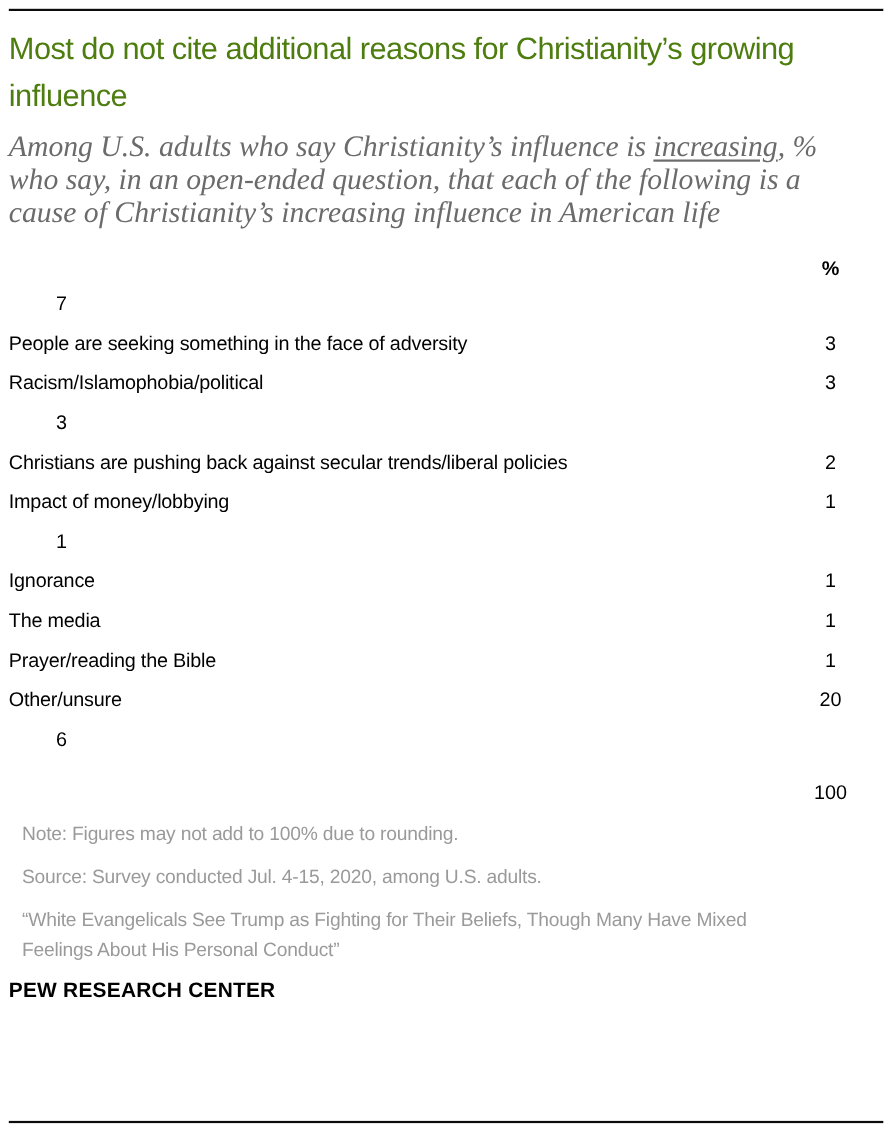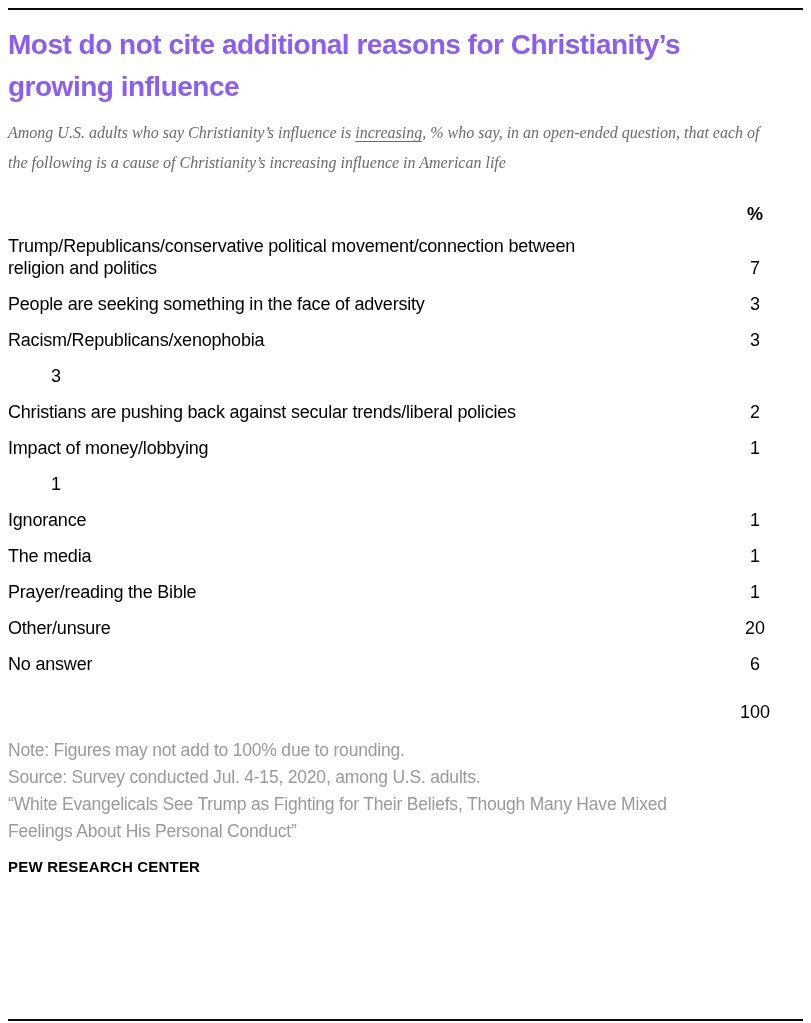--- a/index.html
+++ b/index.html
@@ -9,30 +9,30 @@
     background: #ffffff;
     font-family: "Liberation Sans", sans-serif;
     color: #000;
     overflow: hidden;
   }
   .page { position: relative; width: 811px; height: 1023px; padding: 0 8px; }
   .top-rule { margin-top: 8px; border-top: 2.5px solid #0c0c0c; }
   .chart-title {
     margin: 14px 0 0 0;
     font-size: 28px; line-height: 42px;
-    font-weight: bold; letter-spacing: -0.5px;
-    color: #8b5cf6;
+    font-weight: normal; letter-spacing: -0.5px;
+    color: #4d7c0f;
     max-width: 780px;
   }
   .chart-subtitle {
     margin: 10px 0 0 0;
     width: 752px;
     font-family: "Liberation Serif", serif;
     font-style: italic;
-    font-size: 16px; line-height: 30px;
+    font-size: 27px; line-height: 30px;
     color: #6b6b6b;
   }
   .chart-subtitle .u { text-decoration: underline; text-underline-offset: 3px; }
   .data-table { margin-top: 25px; }
   .t-row {
     display: flex; justify-content: space-between; align-items: flex-end;
     margin-bottom: 14px;
   }
   .t-label {
     width: 600px;
@@ -43,28 +43,28 @@
     width: 96px; text-align: center;
     font-size: 18px; line-height: 22px;
     color: #000;
   }
   .t-head { margin-bottom: 10px; }
   .t-value-head { font-weight: bold; }
   .t-value.underline { text-decoration: underline; text-underline-offset: 3px; }
   .t-total { margin-bottom: 0; margin-top: 26px; }
   .footnotes { margin-top: 14px; }
   .footnotes p {
-    margin: 0;
+    margin: 12px;
     width: 722px;
     font-size: 17.5px; line-height: 27px; letter-spacing: -0.2px;
     color: #9a9a9a;
   }
   .brand {
     margin-top: 13px;
-    font-size: 15px; font-weight: bold; letter-spacing: 0.2px;
+    font-size: 19px; font-weight: bold; letter-spacing: 0.2px;
     color: #000;
   }
   .bottom-rule {
     position: absolute; left: 8px; right: 8px; top: 1011px;
     border-top: 2.5px solid #0c0c0c;
   }
 </style>
 </head>
 <body>
 
@@ -76,31 +76,30 @@
   <p class="chart-subtitle"><span>Among U.S. adults who say Christianity’s influence is </span><span class="u">increasing</span><span>, % who say, in an open-ended question, that each of the following is a cause of Christianity’s increasing influence in American life</span></p>
 
   <div class="data-table">
     <div class="t-row t-head">
       <div class="t-label"></div>
       <div class="t-value t-value-head">%</div>
     </div>
 
     <div id="rows">
   <div class="t-row">
-    <div class="t-label">Trump/Republicans/conservative political movement/connection between religion and politics</div>
     <div class="t-value">7</div>
   </div>
 
   <div class="t-row">
     <div class="t-label">People are seeking something in the face of adversity</div>
     <div class="t-value">3</div>
   </div>
 
   <div class="t-row">
-    <div class="t-label">Racism/Republicans/xenophobia</div>
+    <div class="t-label">Racism/Islamophobia/political</div>
     <div class="t-value">3</div>
   </div>
 
   <div class="t-row">
     <div class="t-value">3</div>
   </div>
 
   <div class="t-row">
     <div class="t-label">Christians are pushing back against secular trends/liberal policies</div>
     <div class="t-value">2</div>
@@ -129,21 +128,20 @@
     <div class="t-label">Prayer/reading the Bible</div>
     <div class="t-value">1</div>
   </div>
 
   <div class="t-row">
     <div class="t-label">Other/unsure</div>
     <div class="t-value">20</div>
   </div>
 
   <div class="t-row">
-    <div class="t-label">No answer</div>
     <div class="t-value">6</div>
   </div>
 
 
 </div>
 
     <div class="t-row t-total">
       <div class="t-label"></div>
       <div class="t-value">100</div>
     </div>

